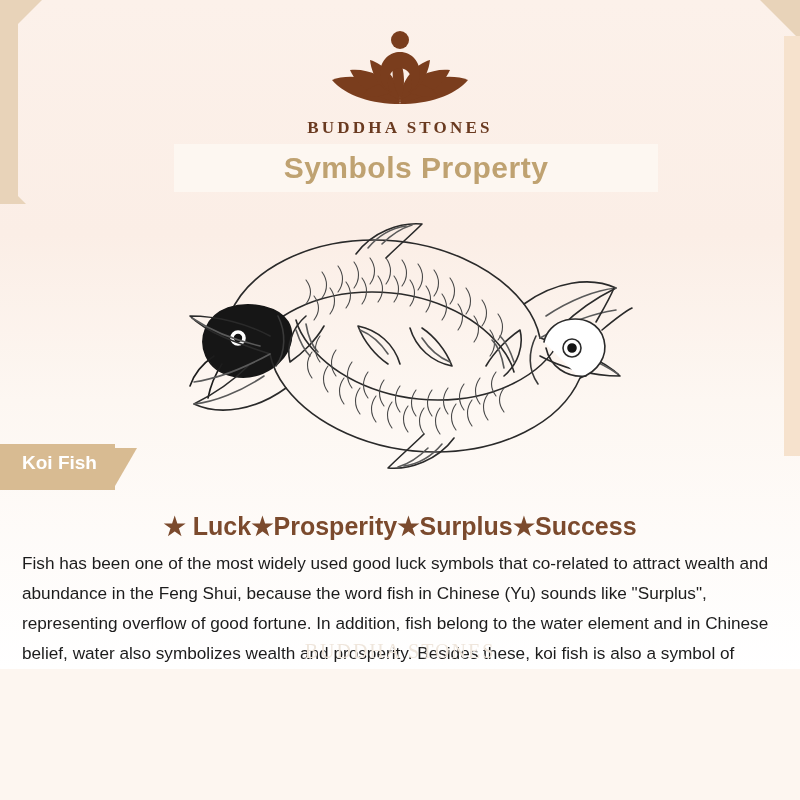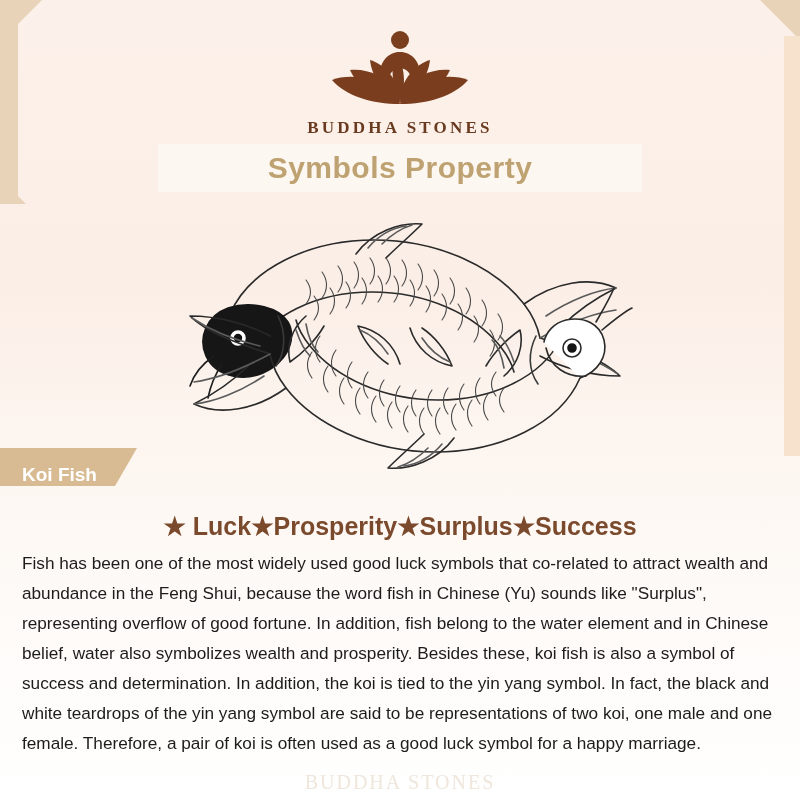--- a/index.html
+++ b/index.html
@@ -9,21 +9,21 @@
   body {
     width: 800px;
     height: 800px;
     font-family: "Liberation Sans", sans-serif;
     background: #fdf6f0;
     overflow: hidden;
   }
   .page {
     position: relative;
     width: 800px;
-    height: 800px;
+    height: 669px;
     background: linear-gradient(180deg, #fcf1ea 0%, #fbeee6 35%, #fdf7f2 60%, #ffffff 100%);
     overflow: hidden;
   }
   
   .corner {
     position: absolute;
     width: 0;
     height: 0;
     border-style: solid;
   }
@@ -76,21 +76,21 @@
     letter-spacing: 3.2px;
     color: #6a3a20;
     font-weight: bold;
     font-family: "Liberation Serif", serif;
   }
 
   
   .title-banner {
     position: absolute;
     top: 144px;
-    left: 158px;
+    left: 174px;
     width: 484px;
     height: 48px;
     background: #fdf7f1;
     display: flex;
     align-items: center;
     justify-content: center;
   }
   .title-text {
     font-size: 30px;
     font-weight: bold;
@@ -114,23 +114,23 @@
     position: absolute;
     top: 448px;
     left: 0;
     height: 38px;
     display: flex;
     align-items: center;
   }
   .tag-body {
     background: #d8bb92;
     height: 38px;
-    padding: 0 18px 0 22px;
-    display: flex;
-    align-items: flex-end;
+    padding: 8px 18px 0 22px;
+    display: flex;
+    align-items: flex-start;
   }
   .tag-label {
     color: #ffffff;
     font-size: 19px;
     font-weight: bold;
   }
   .tag-tail {
     width: 0; height: 0;
     border-style: solid;
     border-width: 38px 22px 0 0;

